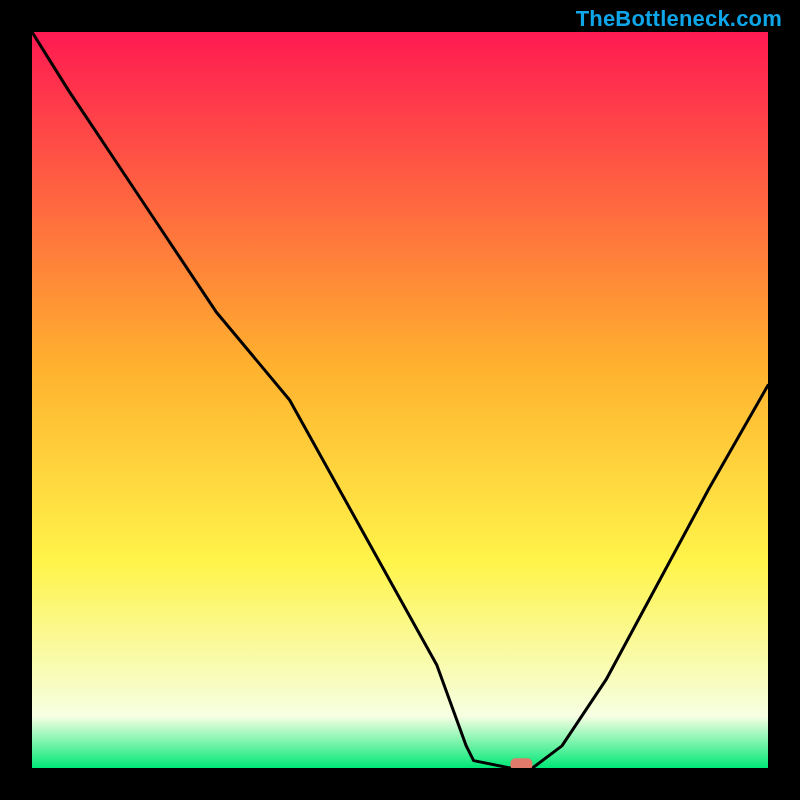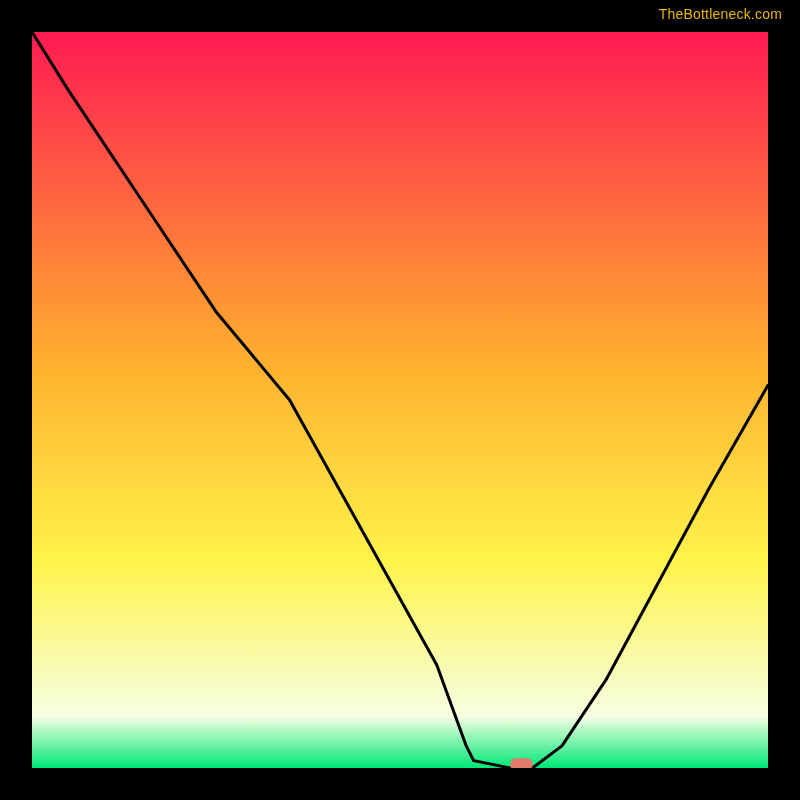--- a/index.html
+++ b/index.html
@@ -13,23 +13,23 @@
   .frame {
     position: relative;
     width: 800px;
     height: 800px;
     background: #000;
   }
   .watermark {
     position: absolute;
     top: 6px;
     right: 18px;
-    color: #eab308;
-    font-size: 14px;
-    font-weight: 400;
+    color: #0ea5e9;
+    font-size: 22px;
+    font-weight: 700;
     letter-spacing: 0.2px;
     user-select: none;
   }
   .plot {
     position: absolute;
     left: 32px;
     top: 32px;
     width: 736px;
     height: 736px;
     overflow: hidden;

